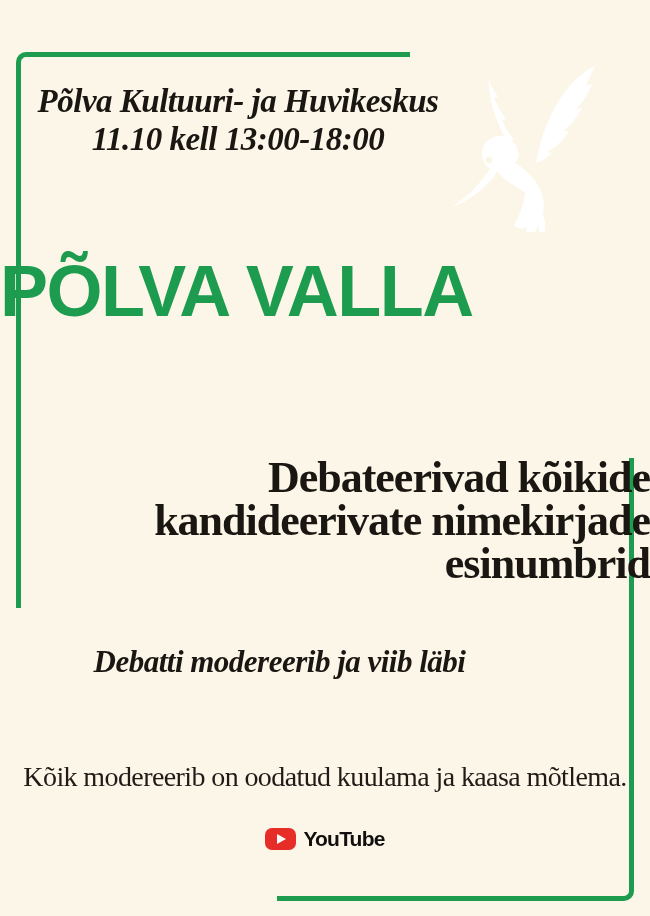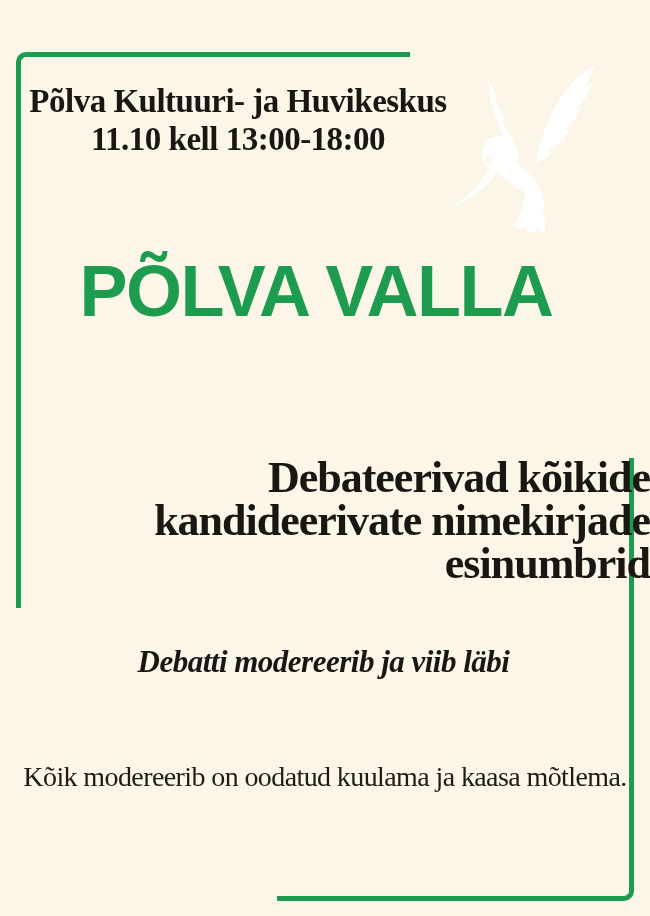--- a/index.html
+++ b/index.html
@@ -12,36 +12,36 @@
   .bracket-br{position:absolute;left:277px;top:458px;width:352px;height:438px;
     border-bottom:5px solid #1d9c4f;border-right:5px solid #1d9c4f;border-bottom-right-radius:10px;}
 
   
   .bird{position:absolute;left:448px;top:62px;width:155px;height:170px;}
   .bird path,.bird circle{fill:#ffffff;}
   .bird .eye{fill:#fbf6e7;}
 
   
   .venue{position:absolute;left:20px;top:82px;width:436px;text-align:center;
-    font-weight:bold;font-size:33px;line-height:38px;
+    font-style:italic;font-weight:bold;font-size:33px;line-height:38px;
     letter-spacing:-0.5px;color:#1a1713;}
 
   
-  .title{position:absolute;left:0;top:247px;width:632px;text-align:center;
+  .title{position:absolute;left:0;top:247px;width:632px;text-align:left;
     font-family:"Liberation Sans","DejaVu Sans",sans-serif;font-weight:bold;
     font-size:72px;line-height:89px;letter-spacing:-1.5px;color:#1d9c4f;}
 
   
   .headline{position:absolute;left:0;top:456px;width:650px;text-align:right;
     font-weight:bold;font-size:44px;line-height:43px;letter-spacing:-1px;color:#1a1713;}
 
   
   .moderator{position:absolute;left:0;top:642px;width:559px;text-align:center;
     font-style:italic;font-weight:bold;font-size:31px;line-height:40px;
-    letter-spacing:-0.5px;color:#1a1713;margin-left:44px;}
+    letter-spacing:-0.5px;color:#1a1713;}
 
   
   .audience{position:absolute;left:0;top:760px;width:650px;text-align:center;
     font-size:28px;line-height:33px;letter-spacing:-0.6px;color:#1f1b17;}
 
   
   .youtube{position:absolute;left:0;top:827px;width:650px;display:flex;
     justify-content:center;align-items:center;gap:7px;}
   .yt-play{width:31px;height:22px;background:#e62d27;border-radius:7px;
     display:flex;align-items:center;justify-content:center;}
@@ -125,14 +125,20 @@
   </div>
 
   <div class="moderator">
     <div>Debatti modereerib ja viib läbi</div>
   </div>
 
   <div class="audience">
     <div>Kõik modereerib on oodatud kuulama ja kaasa mõtlema.</div>
   </div>
 
+  <div class="youtube">
+    <span class="yt-play">
+        <span class="tri"></span>
+      </span>
+    <span class="yt-word">YouTube</span>
+  </div>
 
 </div>
 
 </body></html>

